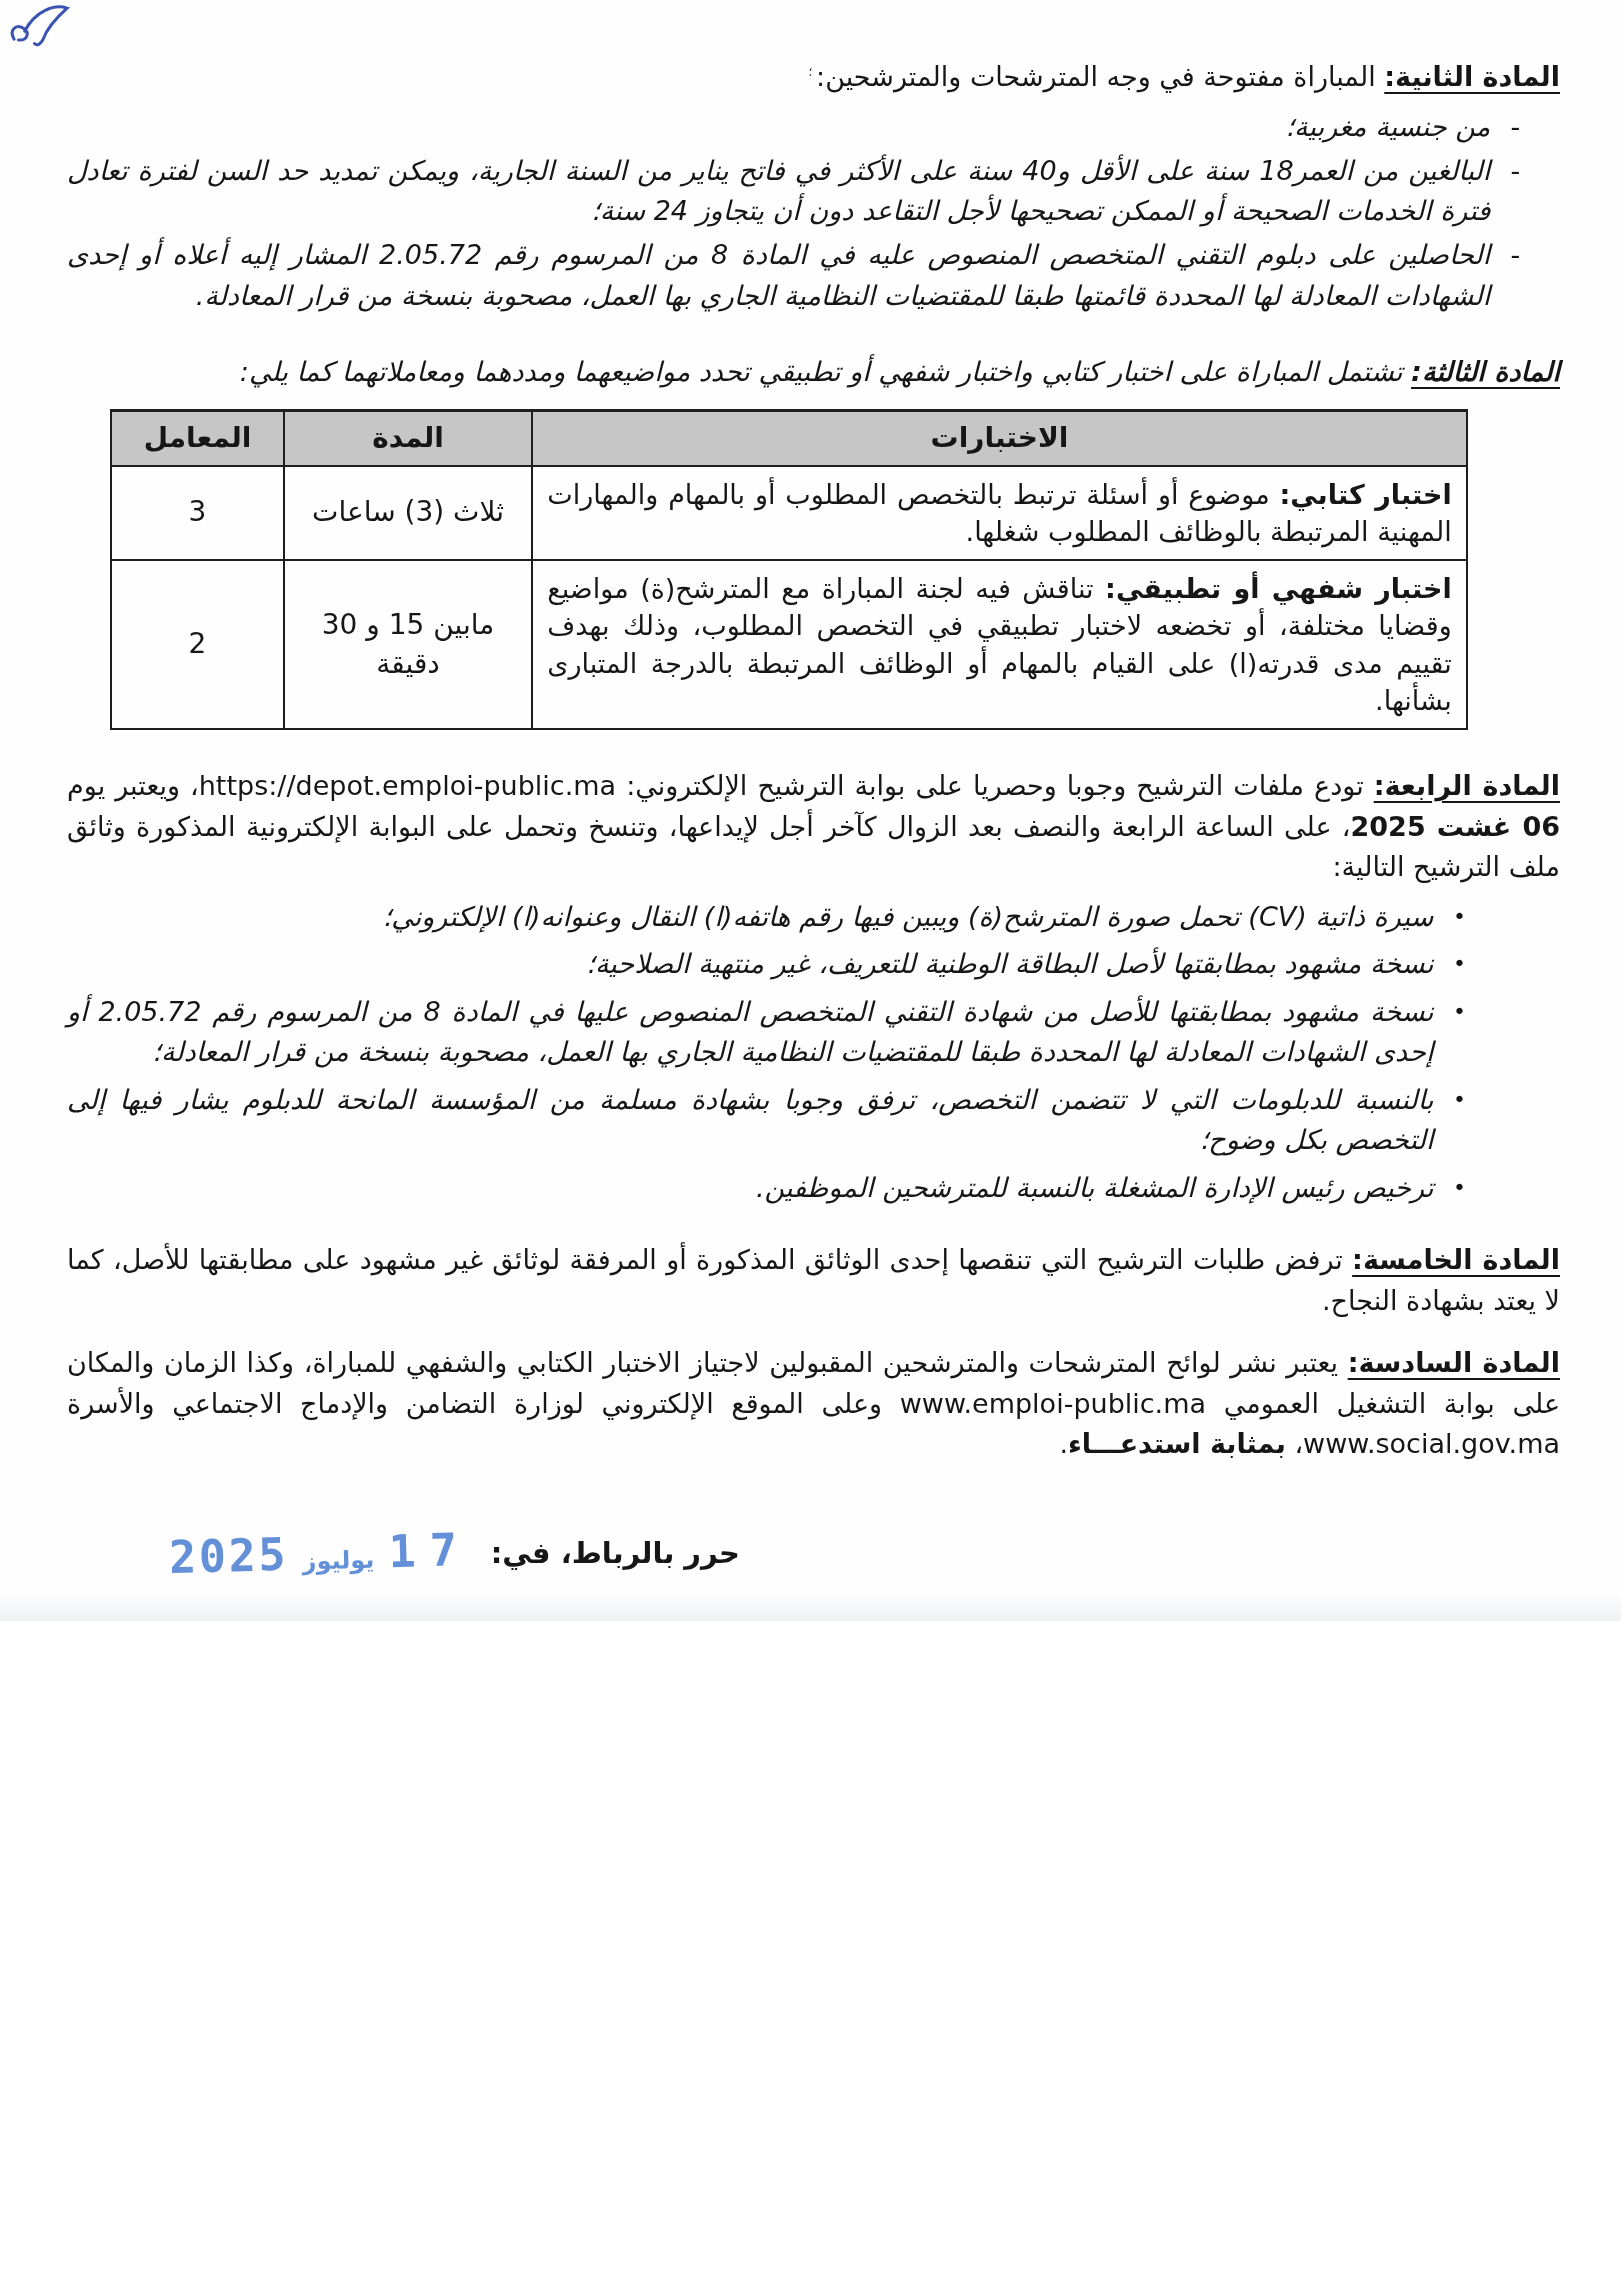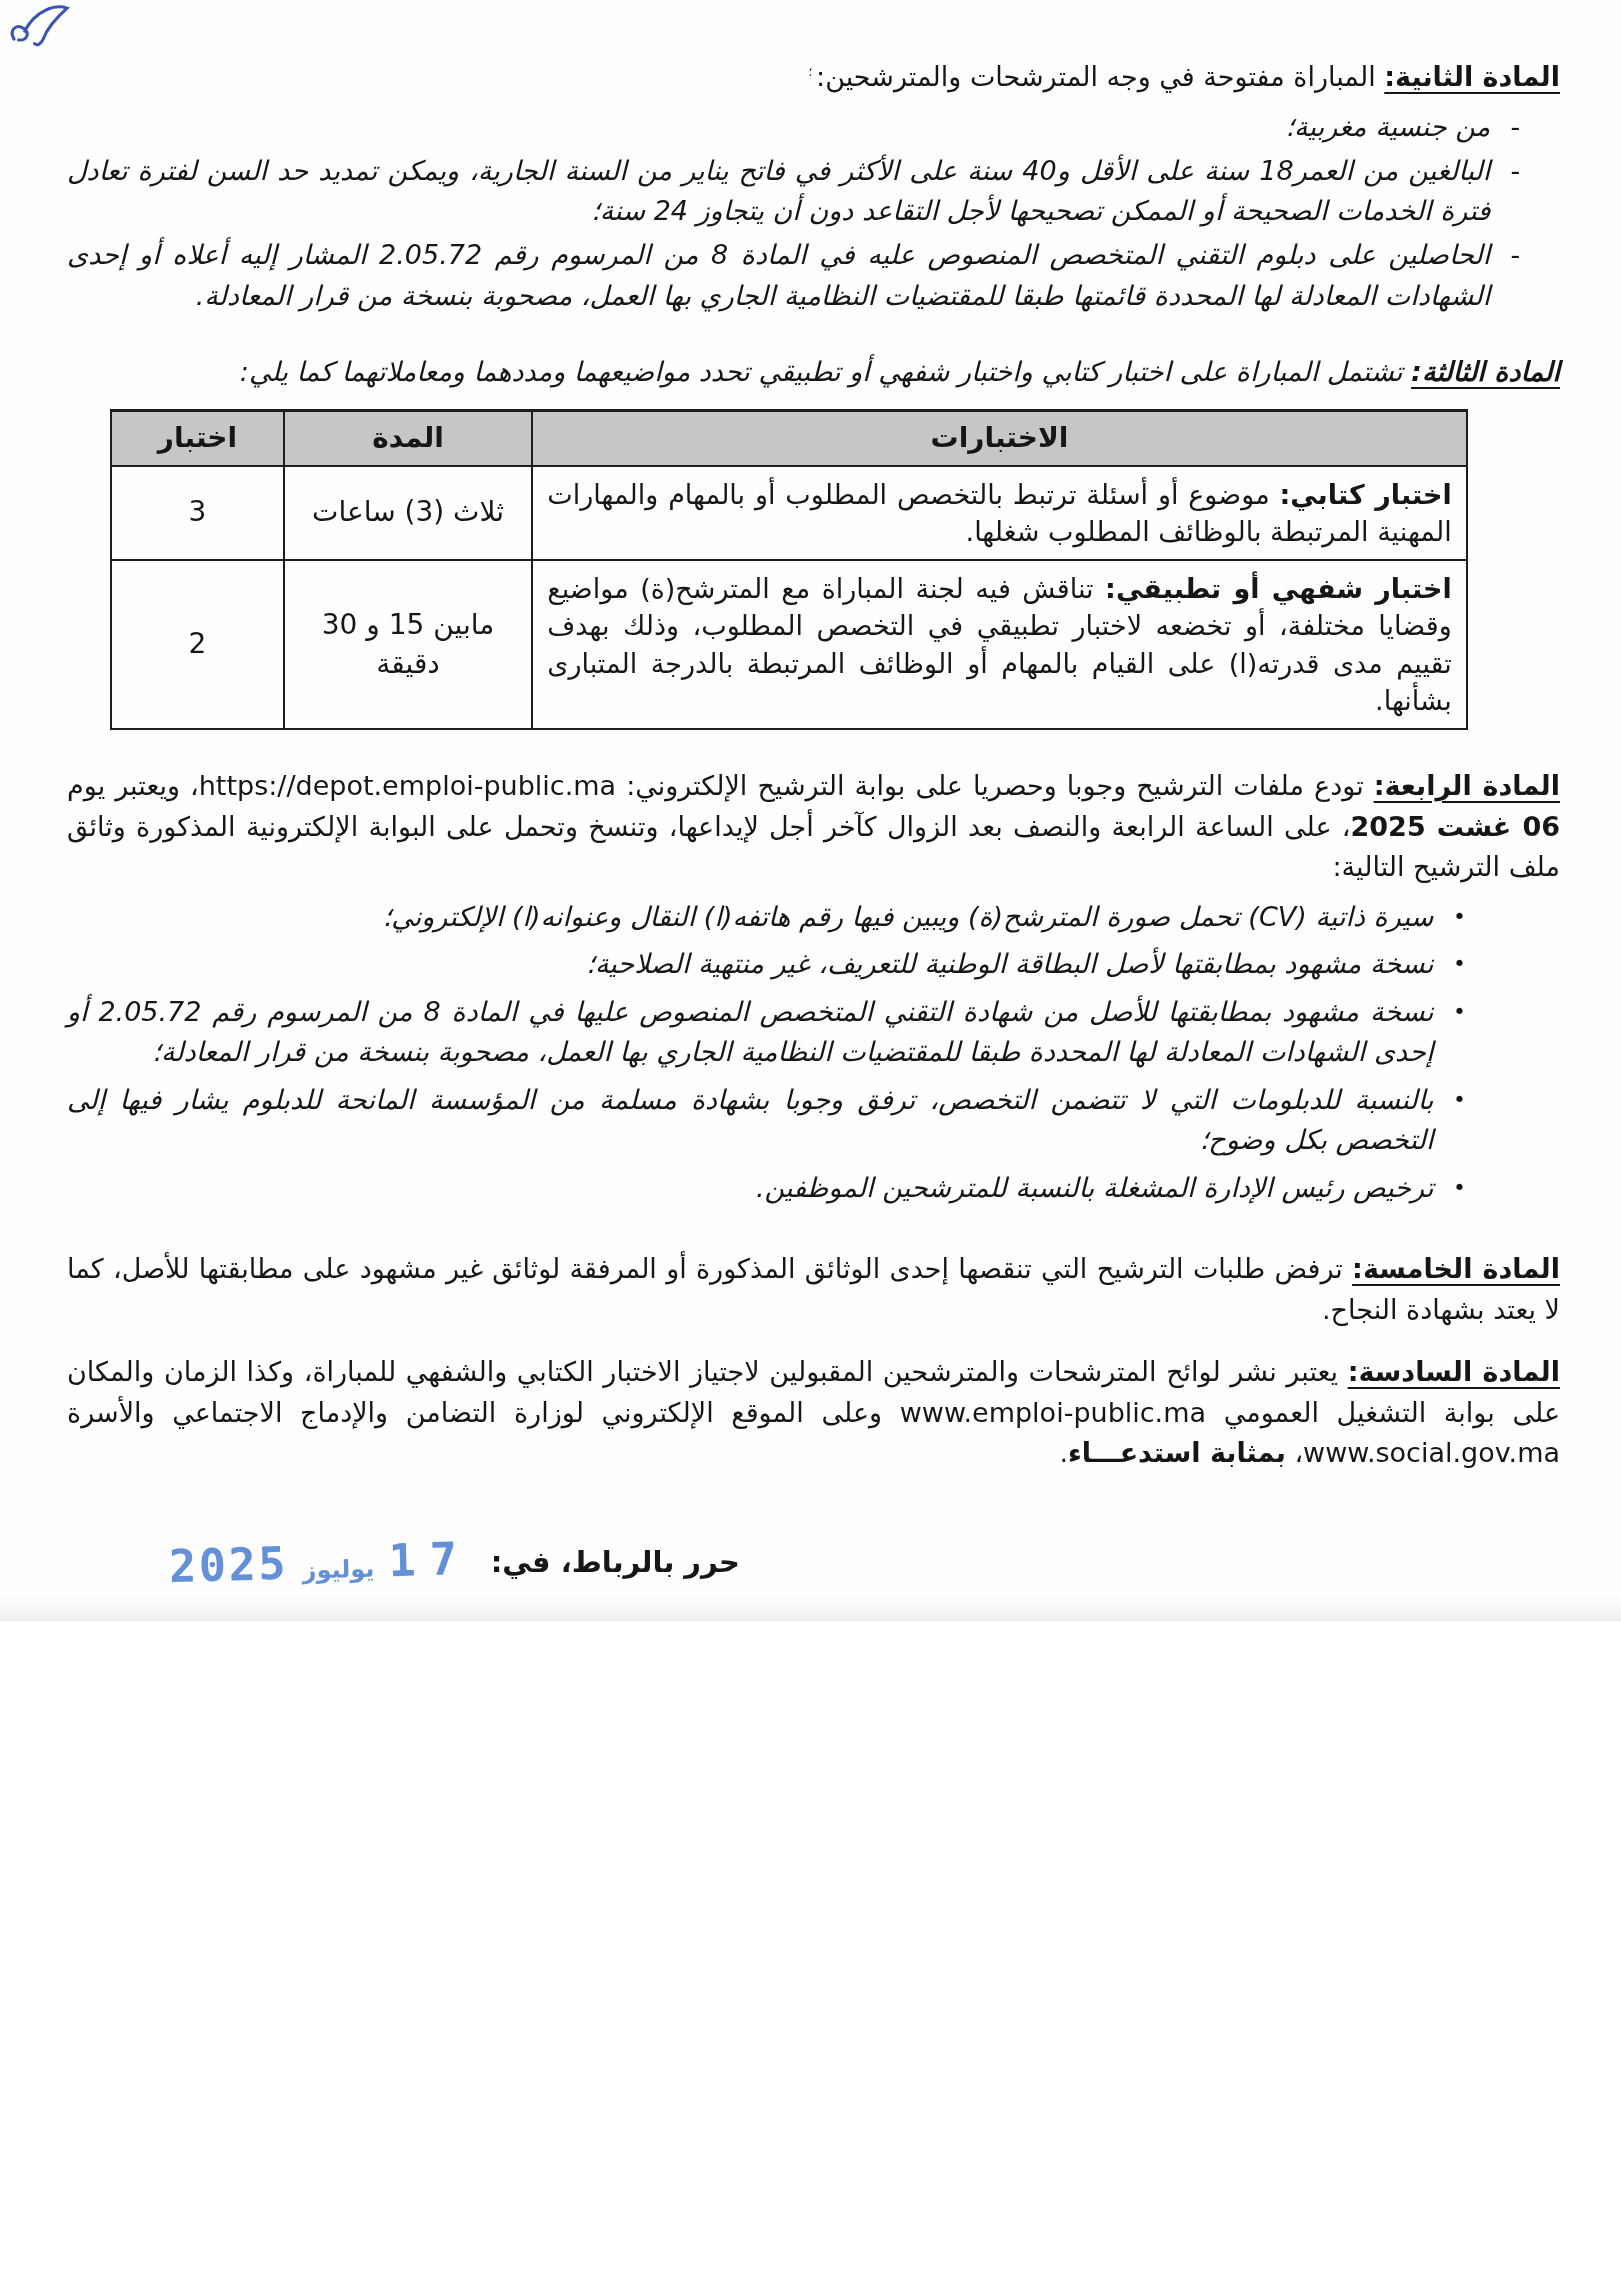--- a/index.html
+++ b/index.html
@@ -40,21 +40,21 @@
 
   .dash-item{display:flex;gap:14.3px;margin:3.6px 34px 3.6px 0;}
   .dash{flex:none;width:21.4px;text-align:center;}
   .item-text{margin:0;flex:1;font-style:italic;}
 
   .bullet-item{display:flex;gap:19.6px;margin:7.1px 94px 7.1px 0;}
   .bullet{flex:none;font-size:22px;line-height:40px;}
 
   .mt-a3{margin-top:36px;font-style:italic;}
   .mt-a4{margin-top:36px;}
-  .mt-a5{margin-top:41px;}
+  .mt-a5{margin-top:32px;}
   .mt-a6{margin-top:22px;}
 
   table.exam-table{
     border-collapse:collapse;
     margin:16px 92px 0 0;
     table-layout:fixed;
     width:1355px;
     border:2.7px solid #1d1d1d;
   }
   .exam-table th,.exam-table td{
@@ -152,21 +152,21 @@
     <table class="exam-table">
       <colgroup>
         <col style="width:935px">
         <col style="width:248px">
         <col style="width:173px">
       </colgroup>
       <thead>
         <tr>
           <th>الاختبارات</th>
           <th>المدة</th>
-          <th>اختبار</th>
+          <th>المعامل</th>
         </tr>
       </thead>
       <tbody>
         <tr>
           <td class="exam-cell"><span class="bold">اختبار كتابي:</span><span> موضوع أو أسئلة ترتبط بالتخصص المطلوب أو بالمهام والمهارات المهنية المرتبطة بالوظائف المطلوب شغلها.</span></td>
           <td class="center-cell">ثلاث (3) ساعات</td>
           <td class="center-cell">3</td>
         </tr>
         <tr>
           <td class="exam-cell"><span class="bold">اختبار شفهي أو تطبيقي:</span><span> تناقش فيه لجنة المباراة مع المترشح(ة) مواضيع وقضايا مختلفة، أو تخضعه لاختبار تطبيقي في التخصص المطلوب، وذلك بهدف تقييم مدى قدرته(ا) على القيام بالمهام أو الوظائف المرتبطة بالدرجة المتبارى بشأنها.</span></td>

